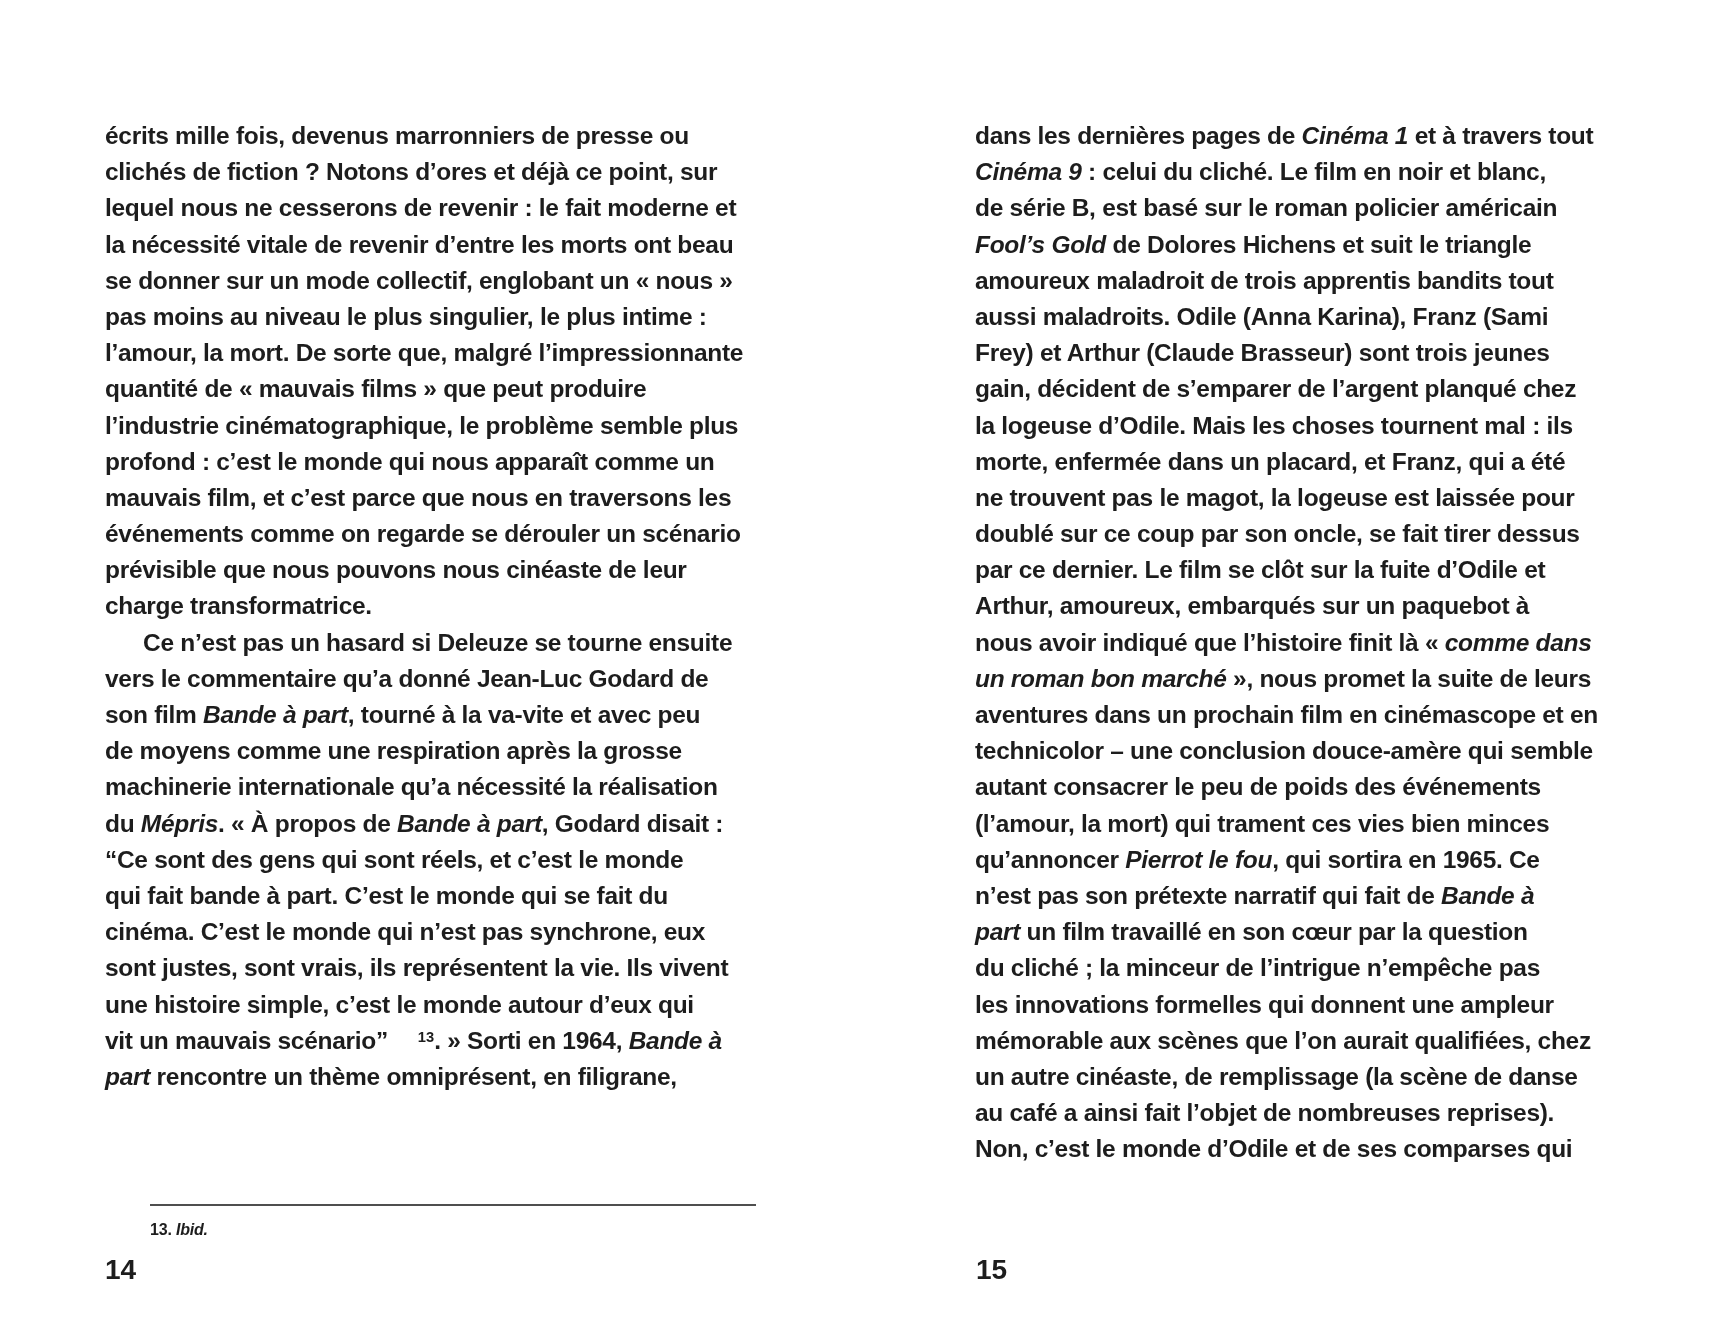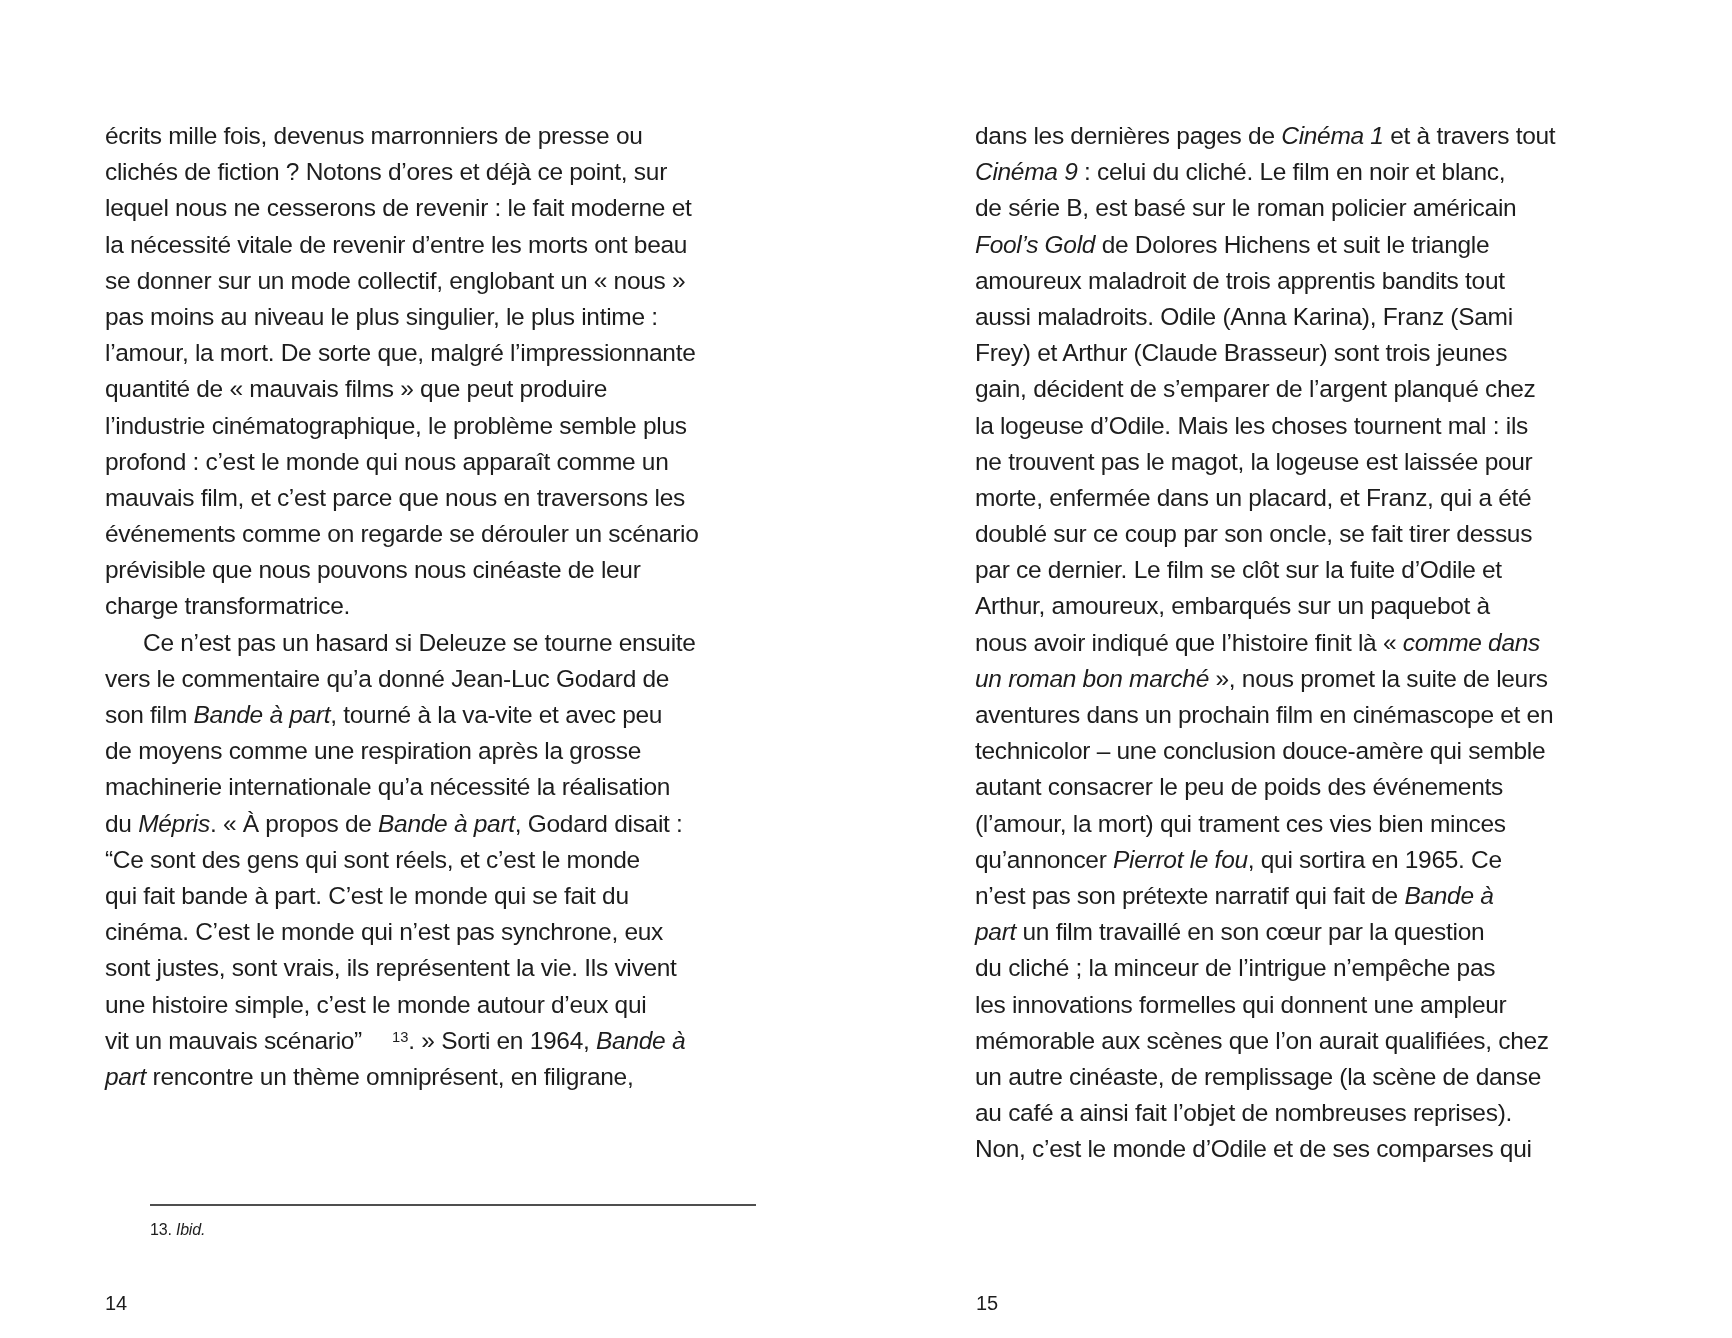--- a/index.html
+++ b/index.html
@@ -7,21 +7,21 @@
     padding: 0;
     background: #ffffff;
   }
   .spread {
     position: relative;
     width: 1732px;
     height: 1338px;
     background: #ffffff;
     overflow: hidden;
     font-family: "Liberation Sans", "DejaVu Sans", sans-serif;
-    font-weight: 400;
+    font-weight: 700;
     color: #1d1d1d;
   }
   .page {
     position: absolute;
     top: 118px;
   }
   .page-left  { left: 105px; width: 700px; }
   .page-right { left: 975px; width: 700px; }
   .text-block .line {
     height: 36.2px;
@@ -52,22 +52,22 @@
   }
   .footnote-line {
     margin-top: 9px;
     font-size: 16px;
     line-height: 30px;
     letter-spacing: -0.2px;
     white-space: nowrap;
   }
   .page-number {
     position: absolute;
-    top: 1289px;
-    font-size: 20px;
+    top: 1256px;
+    font-size: 28px;
     line-height: 28px;
     letter-spacing: 0;
   }
   .page-number-left  { left: 105px; }
   .page-number-right { left: 976px; }
 </style>
 </head>
 <body>
 
 <div class="spread" style="background: rgb(255, 255, 255); color: rgb(29, 29, 29);">
@@ -112,22 +112,22 @@
     <div class="text-block">
         <div class="line"><span>dans les dernières pages de </span><span class="italic">Cinéma 1</span><span> et à travers tout</span></div>
         <div class="line"><span class="italic">Cinéma 9</span><span> : celui du cliché. Le film en noir et blanc,</span></div>
         <div class="line"><span>de série B, est basé sur le roman policier américain</span></div>
         <div class="line"><span class="italic">Fool’s Gold</span><span> de Dolores Hichens et suit le triangle</span></div>
         <div class="line"><span>amoureux maladroit de trois apprentis bandits tout</span></div>
         <div class="line"><span>aussi maladroits. Odile (Anna Karina), Franz (Sami</span></div>
         <div class="line"><span>Frey) et Arthur (Claude Brasseur) sont trois jeunes</span></div>
         <div class="line"><span>gain, décident de s’emparer de l’argent planqué chez</span></div>
         <div class="line"><span>la logeuse d’Odile. Mais les choses tournent mal : ils</span></div>
+        <div class="line"><span>morte, enfermée dans un placard, et Franz, qui a été</span></div>
         <div class="line"><span>ne trouvent pas le magot, la logeuse est laissée pour</span></div>
-        <div class="line"><span>morte, enfermée dans un placard, et Franz, qui a été</span></div>
         <div class="line"><span>doublé sur ce coup par son oncle, se fait tirer dessus</span></div>
         <div class="line"><span>par ce dernier. Le film se clôt sur la fuite d’Odile et</span></div>
         <div class="line"><span>Arthur, amoureux, embarqués sur un paquebot à</span></div>
         <div class="line"><span>nous avoir indiqué que l’histoire finit là « </span><span class="italic">comme dans</span></div>
         <div class="line"><span class="italic">un roman bon marché</span><span> », nous promet la suite de leurs</span></div>
         <div class="line"><span>aventures dans un prochain film en cinémascope et en</span></div>
         <div class="line"><span>technicolor – une conclusion douce-amère qui semble</span></div>
         <div class="line"><span>autant consacrer le peu de poids des événements</span></div>
         <div class="line"><span>(l’amour, la mort) qui trament ces vies bien minces</span></div>
         <div class="line"><span>qu’annoncer </span><span class="italic">Pierrot le fou</span><span>, qui sortira en 1965. Ce</span></div>

